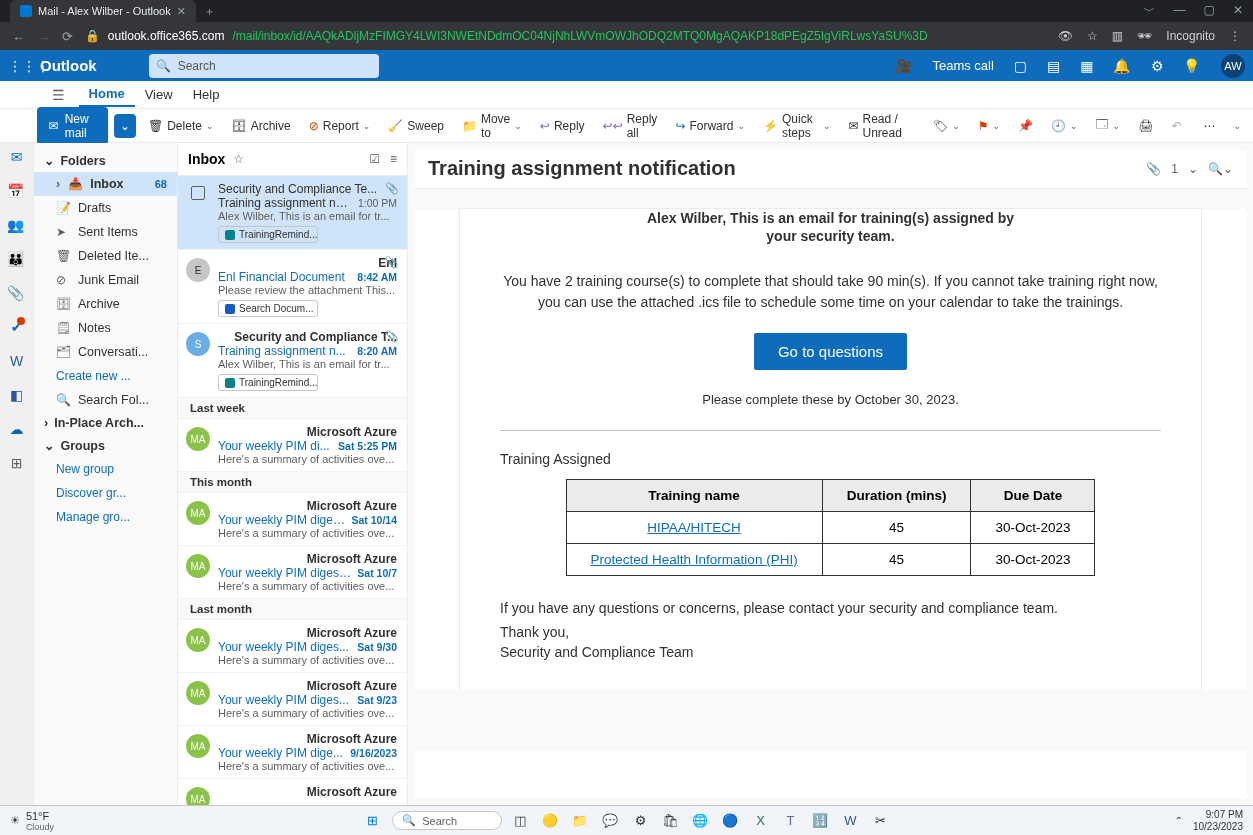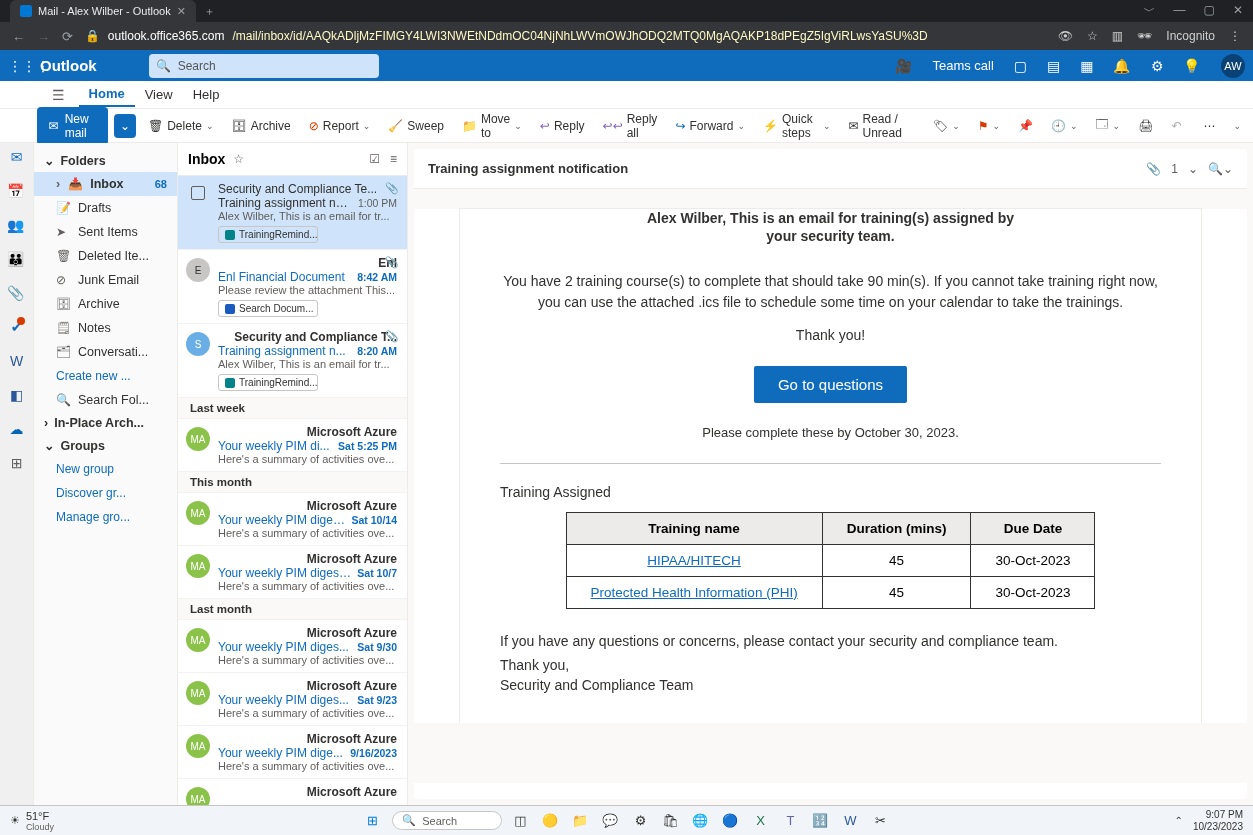--- a/index.html
+++ b/index.html
@@ -9,21 +9,21 @@
 .browser-tabs { height: 22px; background: #202124; display: flex; align-items: center; padding: 0 10px; font-size: 11px; color: #e8eaed; }
 .tab { background: #35363a; padding: 3px 10px; border-radius: 6px 6px 0 0; display: flex; align-items: center; gap: 6px; height: 22px; }
 .tab .favicon { width: 12px; height: 12px; background: #0078d4; border-radius: 2px; }
 .tab-close { color: #9aa0a6; cursor: pointer; }
 .tab-add { margin-left: 8px; color: #9aa0a6; cursor: pointer; }
 .browser-controls-right { margin-left: auto; display: flex; gap: 18px; color: #9aa0a6; font-size: 12px; }
 .addr-bar { height: 28px; background: #35363a; display: flex; align-items: center; gap: 12px; padding: 0 12px; font-size: 12px; color: #cfcfcf; }
 .addr-nav-icon { color: #9aa0a6; cursor: pointer; font-size: 13px; }
 .url-box { flex: 1; display: flex; align-items: center; gap: 8px; color: #e8eaed; }
 .url-box .domain { color: #fff; }
-.url-box .path { color: #fef9c3; }
+.url-box .path { color: #22c55e; }
 .addr-right { display: flex; align-items: center; gap: 14px; color: #cfcfcf; }
 
 
 .owa-header { height: 31px; background: #0f6cbd; display: flex; align-items: center; padding: 0 8px; gap: 12px; }
 .waffle { color: #fff; font-size: 14px; cursor: pointer; width: 20px; text-align: center;}
 .owa-brand { color: #fff; font-weight: 600; font-size: 15px; }
 .search-wrap { margin-left: 40px; }
 .search-box { width: 230px; height: 24px; background: #cfe4fa; border-radius: 4px; display: flex; align-items: center; padding: 0 8px; gap: 6px; font-size: 12px; color: #555; }
 .hdr-right { margin-left: auto; display: flex; align-items: center; gap: 20px; color: #fff; font-size: 13px; }
 .hdr-icon { cursor: pointer; font-size: 14px; }
@@ -81,21 +81,21 @@
 .ml-item.unread .ml-time { color:#0f6cbd; font-weight:700;}
 .ml-prev { color:#605e5c; font-size:11px; white-space:nowrap; overflow:hidden; text-overflow:ellipsis;}
 .ml-attach-chip { display:inline-flex; align-items:center; gap:4px; margin-top:4px; padding:2px 6px; border:1px solid #c8c6c4; border-radius:3px; font-size:10px; color:#323130; max-width:100px; white-space:nowrap; overflow:hidden; text-overflow:ellipsis;}
 .ml-attach-chip .chip-icon { width:10px; height:10px; background:#185abd; flex:none; border-radius:2px;}
 .ml-attach-chip.cal .chip-icon { background:#038387;}
 .ml-clip { position:absolute; top:6px; right:8px; color:#605e5c; font-size:11px;}
 
 
 .reading { flex:1; background:#faf9f8; display:flex; flex-direction:column; overflow:hidden;}
 .rp-header { height: 40px; display:flex; align-items:center; padding: 0 14px; border-bottom:1px solid #edebe9; background:#fff; margin:6px 6px 0 6px; border-radius:4px 4px 0 0;}
-.rp-subject { font-size:13px; font-weight:600; color:#323130;}
+.rp-subject { font-size:20px; font-weight:600; color:#323130;}
 .rp-header-right { margin-left:auto; display:flex; align-items:center; gap:10px; color:#605e5c; font-size:12px;}
 .rp-body-wrap { flex:1; margin: 0 6px 6px 6px; background:#fff; overflow:auto; border-radius:0 0 4px 4px; padding: 0 0 20px 0;}
 .rp-hero { background:#fff; text-align:center; padding: 0 30px 14px; }
 .rp-hero h2 { font-size: 14px; font-weight:700; color:#323130; line-height:1.3;}
 .rp-para { font-size: 14px; color:#323130; text-align:center; line-height:1.5; margin: 12px auto; max-width: 680px;}
 .rp-btn { display:inline-block; background:#0f6cbd; color:#fff; padding: 10px 24px; font-size:15px; border-radius:2px; cursor:pointer;}
 .rp-center { text-align:center; margin: 20px 0;}
 .rp-divider { border:0; border-top:1px solid #c8c6c4; margin: 20px 0;}
 .rp-section-title { font-size:14px; color:#323130; margin: 10px 0 12px; }
 table.training { margin: 0 auto; border-collapse:collapse; }
@@ -510,21 +510,20 @@
         <span>🔍⌄</span>
       </div>
     </div>
     <div class="rp-body-wrap">
       <div style="height:20px;background:#faf9f8"></div>
       <div style="background:#fff; margin:0 46px; box-shadow:0 0 0 1px #edebe9; padding-bottom:30px">
         <div class="rp-hero">
           <h2><span>Alex Wilber, This is an email for training(s) assigned by</span><br><span>your security team.</span></h2>
         </div>
         <p class="rp-para">You have 2 training course(s) to complete that should take 90 min(s). If you cannot take training right now, you can use the attached .ics file to schedule some time on your calendar to take the trainings.</p>
-        <p class="rp-para">Thank you!</p>
         <div class="rp-center"><span class="rp-btn">Go to questions</span></div>
         <p class="rp-para" style="font-size:13px">Please complete these by October 30, 2023.</p>
         <div style="padding:0 40px">
             <hr class="rp-divider">
           </div>
         <div style="padding:0 40px">
           <p class="rp-section-title">Training Assigned</p>
           <table class="training">
             <tbody>
                 <tr>

